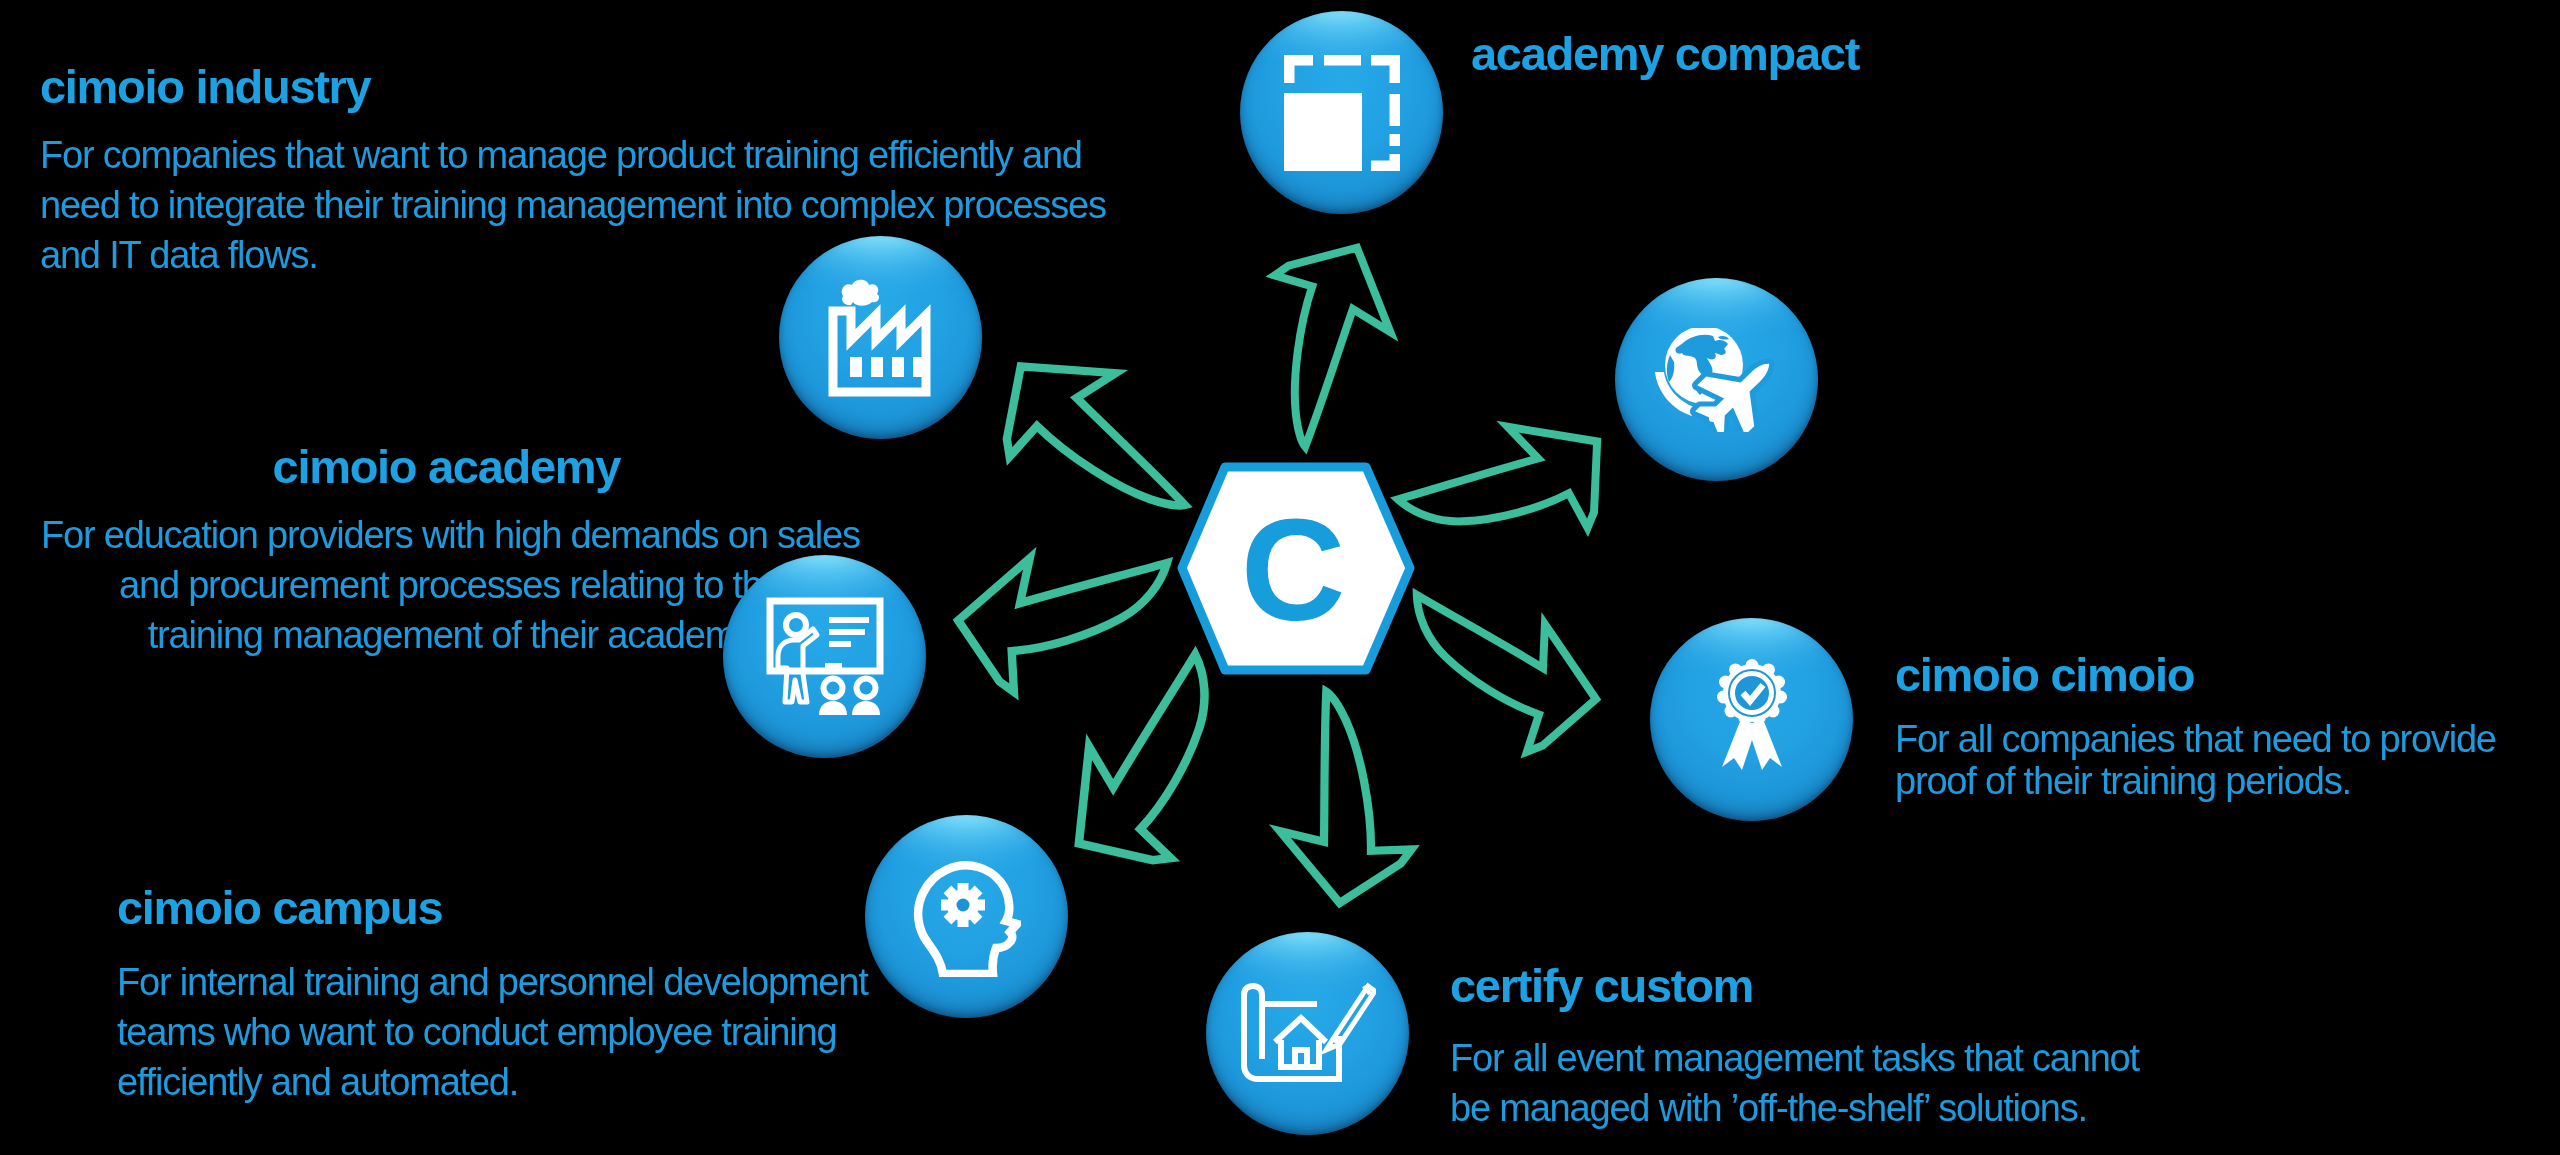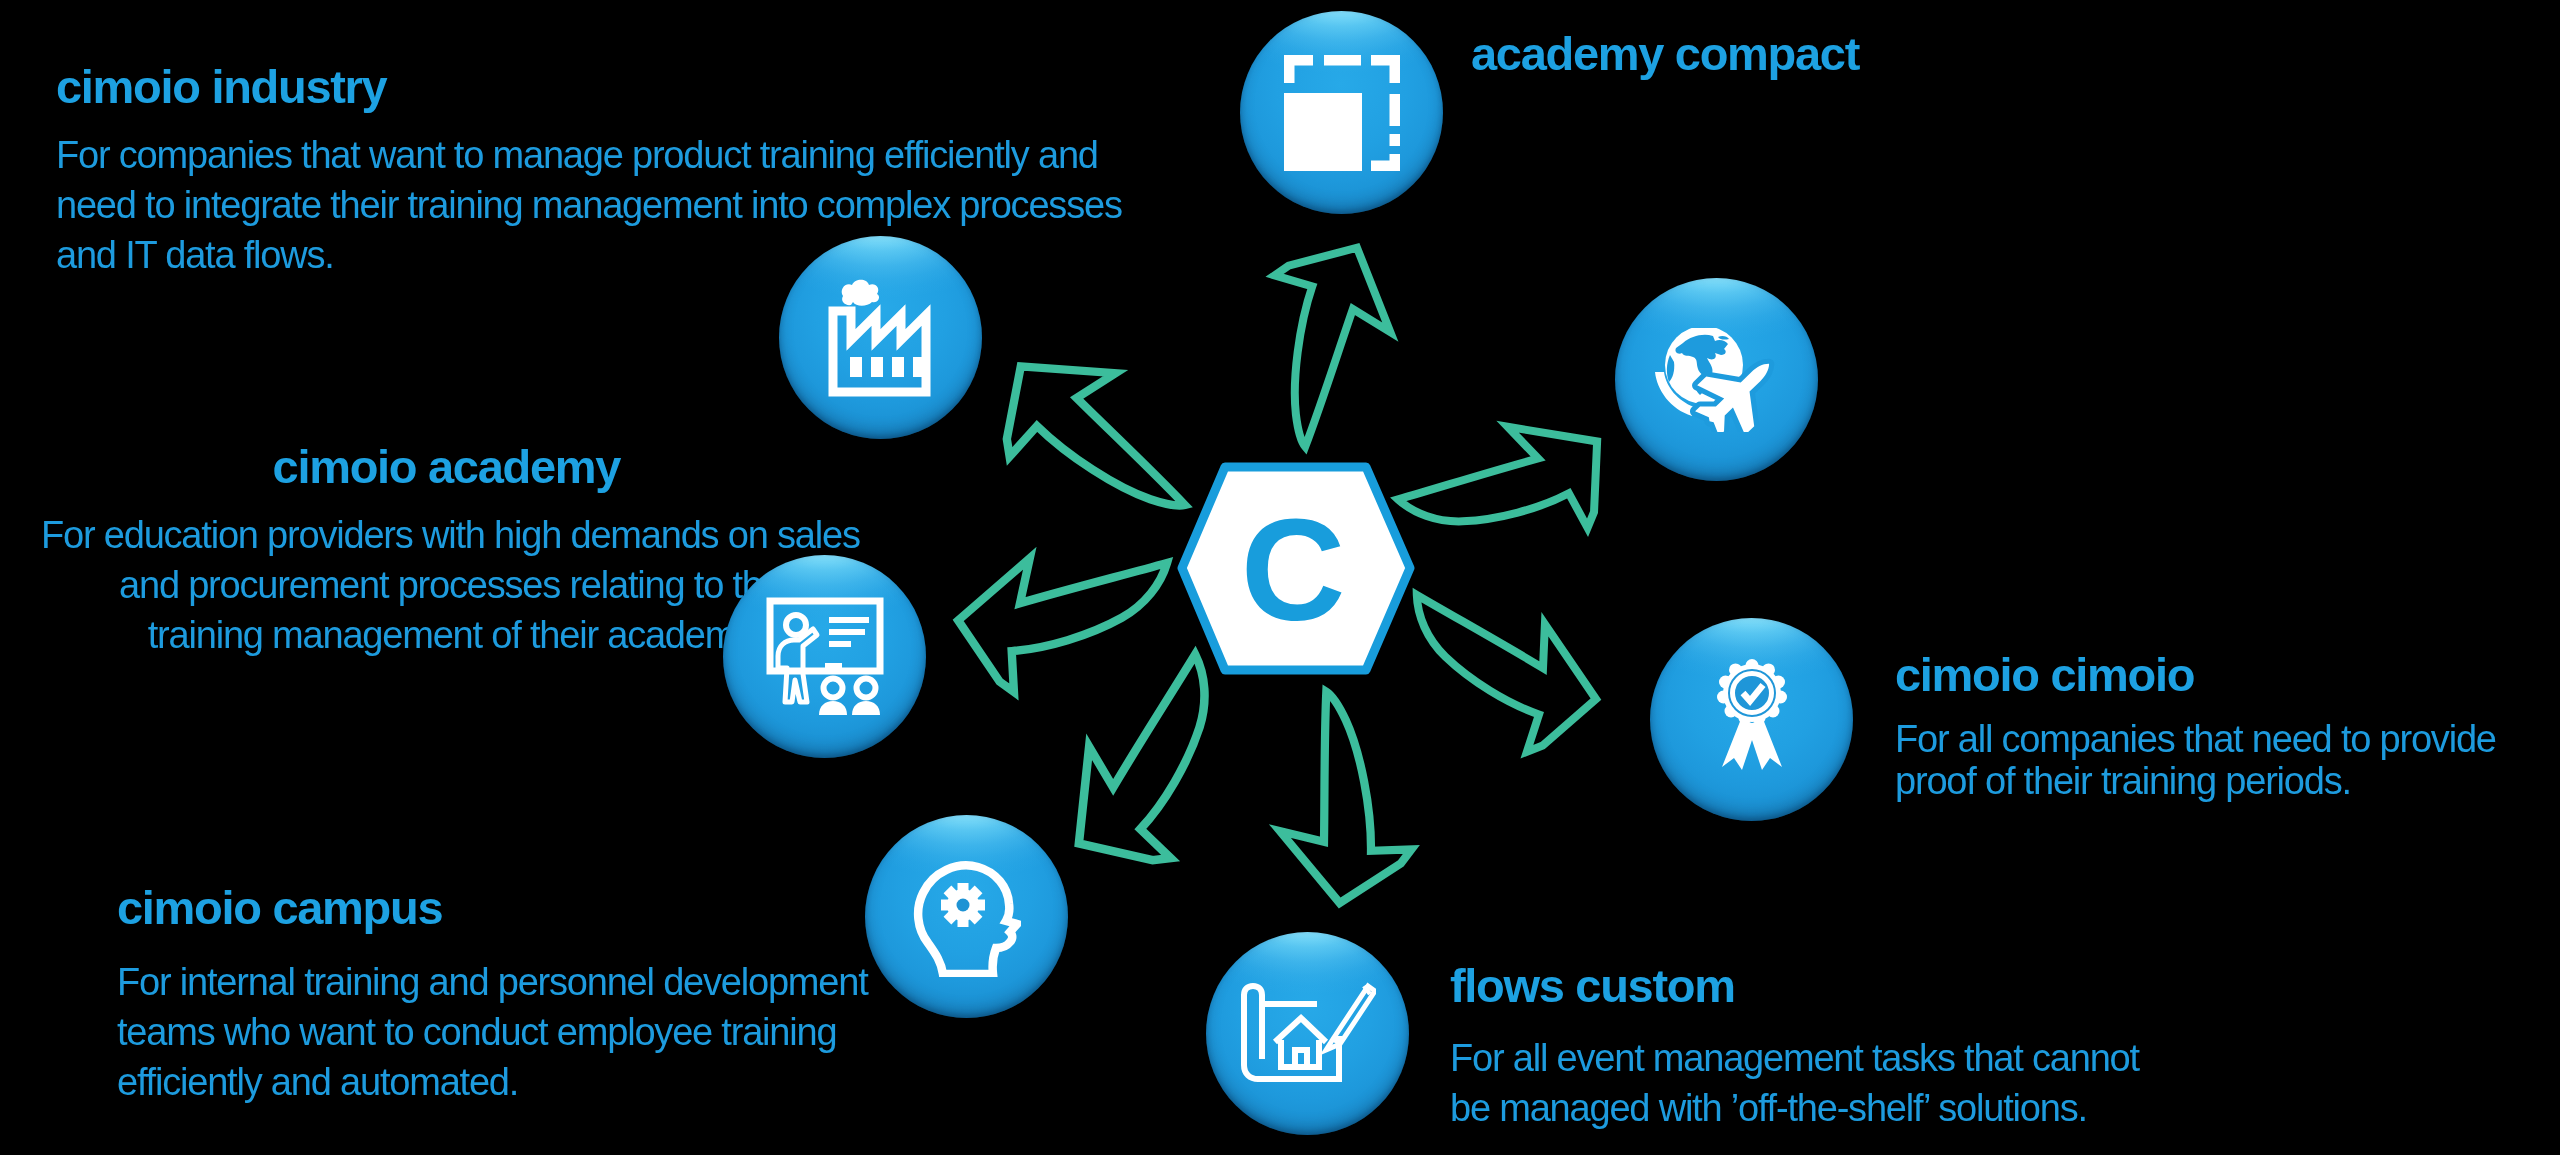--- a/index.html
+++ b/index.html
@@ -11,21 +11,21 @@
   .ball{position:absolute;width:203px;height:203px;border-radius:50%;
     background:
       radial-gradient(ellipse 100% 62% at 50% -16%, rgba(150,235,255,.95) 22%, rgba(120,220,250,.62) 38%, rgba(110,212,248,.34) 50%, rgba(105,208,246,.15) 60%, rgba(100,205,245,.05) 68%, rgba(100,205,245,0) 76%),
       radial-gradient(circle at 50% 36%, #27a9e8 0%, #21a0e2 40%, #1e99dc 58%, #1b91d3 72%, #1787c6 85%, #1178b2 95%, #0d6da3 100%);
     box-shadow: inset 0 -8px 14px rgba(0,30,60,.28), inset 0 -3px 5px rgba(0,40,75,.3);}
   .ball svg{position:absolute;left:50%;top:50%;transform:translate(-50%,-50%);}
 </style>
 </head>
 <body>
 
-<div class="blk" style="left:56px;top:60px;">
+<div class="blk" style="left:40px;top:60px;">
   <h2>cimoio industry</h2>
   <p style="margin-top:16px;">For companies that want to manage product training efficiently and<br>
   need to integrate their training management into complex processes<br>
   and IT data flows.</p>
 </div>
 
 <div class="blk" style="left:33px;top:440px;text-align:center;">
   <h2>cimoio academy</h2>
   <p style="margin-top:16px;margin-left:8px;">For education providers with high demands on sales<br>
   and procurement processes relating to the<br>
@@ -43,21 +43,21 @@
   <h2>academy compact</h2>
 </div>
 
 <div class="blk" style="left:1895px;top:648px;">
   <h2>cimoio cimoio</h2>
   <p style="margin-top:16px;line-height:42px;">For all companies that need to provide<br>
   proof of their training periods.</p>
 </div>
 
 <div class="blk" style="left:1450px;top:959px;">
-  <h2>flows custom</h2>
+  <h2>certify custom</h2>
   <p style="margin-top:20px;">For all event management tasks that cannot<br>
   be managed with ’off-the-shelf’ solutions.</p>
 </div>
 
 <svg width="2560" height="1155" viewBox="0 0 2560 1155" style="position:absolute;left:0;top:0;" fill="none">
   <defs>
     <path id="arr" d="M121,-25 C165,-20 220,-15 266,-9 L250,-50 L327,-2 L297,62 L285,74 L281,35 C248,38 205,32 172,20 C148,11 130,-6 121,-25 Z"></path>
     <path id="arrB" d="M122,13 C165,5 220,-2 266,-9 L250,-50 L327,-2 L297,62 L285,74 L281,35 C240,41 185,38 152,28 C136,23 127,19 122,13 Z"></path>
   </defs>
   <g stroke="#3cbd9c" stroke-width="8" fill="none">

